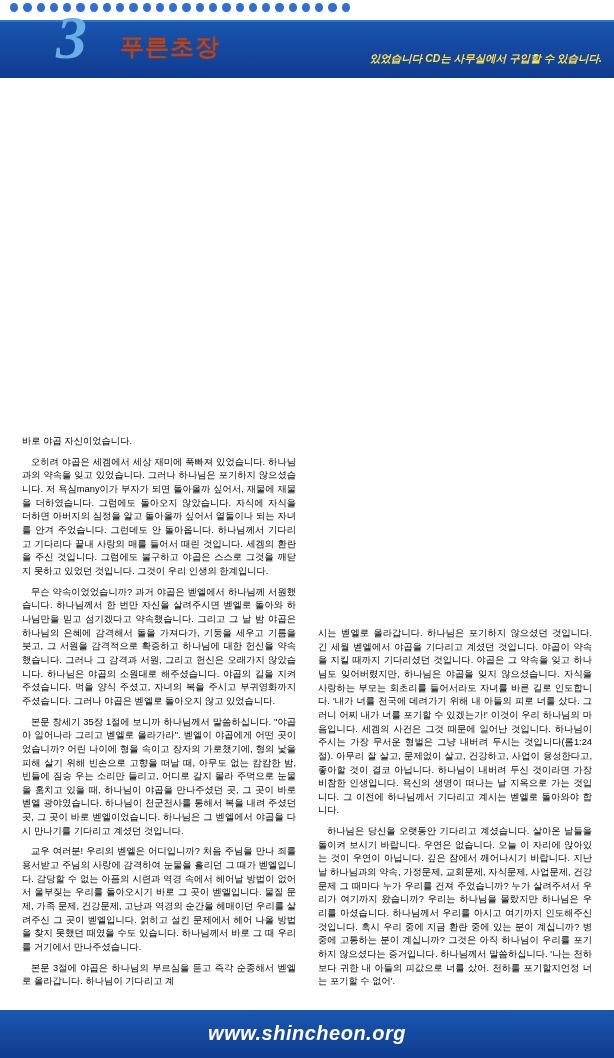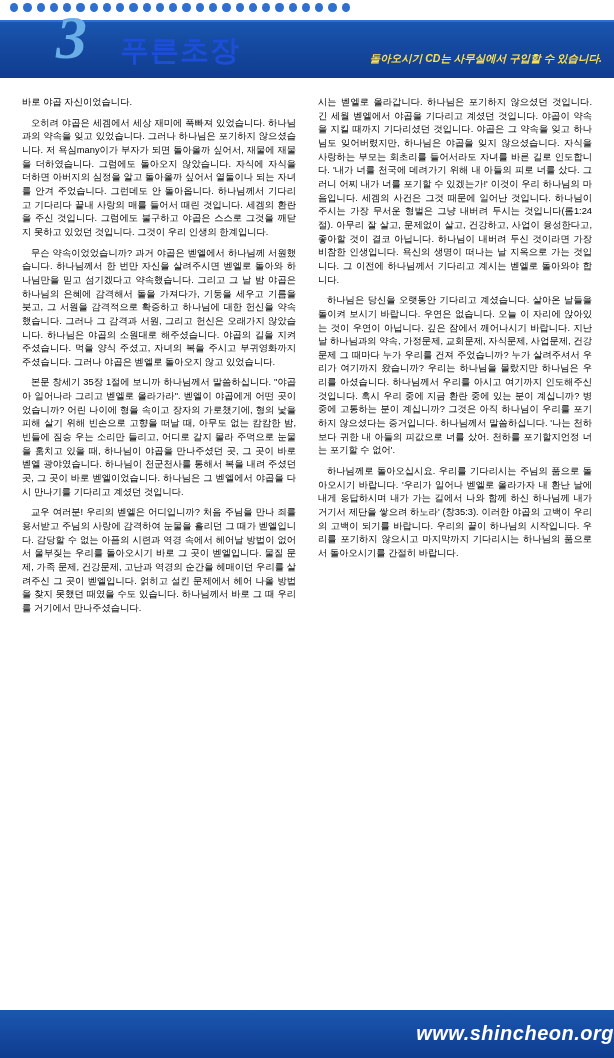--- a/index.html
+++ b/index.html
@@ -56,23 +56,23 @@
     font-weight: bold;
     font-style: italic;
     color: #6aaee8;
     font-family: "Liberation Serif", serif;
     line-height: 1;
     letter-spacing: -2px;
   }
   .header-title {
     position: absolute;
     left: 120px; top: 31px;
-    font-size: 29px;
+    font-size: 24px;
     font-weight: bold;
-    color: #1d4ed8;
+    color: #c2410c;
     letter-spacing: 1px;
     font-family: Liberation Mono, monospace;
   }
   .header-note {
     position: absolute;
     right: 12px; top: 52px;
     font-size: 10.5px;
     font-weight: bold;
     color: #ffe14d;
     font-style: italic;
@@ -81,20 +81,21 @@
   
   .content {
     position: absolute;
     top: 96px; left: 0;
     width: 614px;
     height: 900px;
     padding: 0 22px;
     box-sizing: border-box;
     display: flex;
     gap: 22px;
+    align-items: flex-end;
   }
   .col {
     width: 274px;
     font-size: 9.3px;
     line-height: 1.47;
     color: #000000;
     text-align: justify;
     font-family: "Liberation Sans", sans-serif;
   }
   .col p {
@@ -110,21 +111,21 @@
     position: absolute;
     left: 0; bottom: 0;
     width: 614px;
     height: 48px;
     background: linear-gradient(to bottom, #1b57b0 0%, #1549a0 50%, #0f3d8f 100%);
   }
   .footer-url {
     position: absolute;
     width: 100%;
     top: 12px;
-    text-align: right;
+    text-align: center;
     color: #ffffff;
     font-size: 20px;
     font-weight: bold;
     font-style: italic;
     letter-spacing: 0.5px;
   }
 </style>
 </head>
 <body>
 
@@ -154,33 +155,33 @@
       <span class="dot"></span>
       <span class="dot"></span>
       <span class="dot"></span>
       <span class="dot"></span>
       <span class="dot"></span>
       <span class="dot"></span>
       <span class="dot"></span>
     </div>
   <div class="issue-number">3</div>
   <div class="header-title">푸른초장</div>
-  <div class="header-note">돌아오시기 CD는 사무실에서 구입할 수 있습니다.</div>
+  <div class="header-note">있었습니다 CD는 사무실에서 구입할 수 있습니다.</div>
 </div>
 
 <div class="content">
   <div class="col" id="col-0">
       <p class="no-indent">바로 야곱 자신이었습니다.</p>
       <p>오히려 야곱은 세겜에서 세상 재미에 푹빠져 있었습니다. 하나님과의 약속을 잊고 있었습니다. 그러나 하나님은 포기하지 않으셨습니다. 저 욕심many이가 부자가 되면 돌아올까 싶어서, 재물에 재물을 더하였습니다. 그럼에도 돌아오지 않았습니다. 자식에 자식을 더하면 아버지의 심정을 알고 돌아올까 싶어서 열둘이나 되는 자녀를 안겨 주었습니다. 그런데도 안 돌아옵니다. 하나님께서 기다리고 기다리다 끝내 사랑의 매를 들어서 때린 것입니다. 세겜의 환란을 주신 것입니다. 그럼에도 불구하고 야곱은 스스로 그것을 깨닫지 못하고 있었던 것입니다. 그것이 우리 인생의 한계입니다.</p>
       <p>무슨 약속이었었습니까? 과거 야곱은 벧엘에서 하나님께 서원했습니다. 하나님께서 한 번만 자신을 살려주시면 벧엘로 돌아와 하나님만을 믿고 섬기겠다고 약속했습니다. 그리고 그 날 밤 야곱은 하나님의 은혜에 감격해서 돌을 가져다가, 기둥을 세우고 기름을 붓고, 그 서원을 감격적으로 확증하고 하나님에 대한 헌신을 약속했습니다. 그러나 그 감격과 서원, 그리고 헌신은 오래가지 않았습니다. 하나님은 야곱의 소원대로 해주셨습니다. 야곱의 길을 지켜주셨습니다. 먹을 양식 주셨고, 자녀의 복을 주시고 부귀영화까지 주셨습니다. 그러나 야곱은 벧엘로 돌아오지 않고 있었습니다.</p>
       <p>본문 창세기 35장 1절에 보니까 하나님께서 말씀하십니다. "야곱아 일어나라 그리고 벧엘로 올라가라". 벧엘이 야곱에게 어떤 곳이었습니까? 어린 나이에 형을 속이고 장자의 가로챘기에, 형의 낯을 피해 살기 위해 빈손으로 고향을 떠날 때, 아무도 없는 캄캄한 밤, 빈들에 짐승 우는 소리만 들리고, 어디로 갈지 몰라 주먹으로 눈물을 훔치고 있을 때, 하나님이 야곱을 만나주셨던 곳, 그 곳이 바로 벧엘 광야였습니다. 하나님이 천군천사를 통해서 복을 내려 주셨던 곳, 그 곳이 바로 벧엘이었습니다. 하나님은 그 벧엘에서 야곱을 다시 만나기를 기다리고 계셨던 것입니다.</p>
       <p>교우 여러분! 우리의 벧엘은 어디입니까? 처음 주님을 만나 죄를 용서받고 주님의 사랑에 감격하여 눈물을 흘리던 그 때가 벧엘입니다. 감당할 수 없는 아픔의 시련과 역경 속에서 헤어날 방법이 없어서 울부짖는 우리를 돌아오시기 바로 그 곳이 벧엘입니다. 물질 문제, 가족 문제, 건강문제, 고난과 역경의 순간을 헤매이던 우리를 살려주신 그 곳이 벧엘입니다. 얽히고 설킨 문제에서 헤어 나올 방법을 찾지 못했던 때였을 수도 있습니다. 하나님께서 바로 그 때 우리를 거기에서 만나주셨습니다.</p>
+      <p>본문 3절에 야곱은 하나님의 부르심을 듣고 즉각 순종해서 벧엘로 올라갑니다. 하나님이 기다리고 계</p>
     </div>
   <div class="col" id="col-1">
       <p class="no-indent">시는 벧엘로 올라갑니다. 하나님은 포기하지 않으셨던 것입니다. 긴 세월 벧엘에서 야곱을 기다리고 계셨던 것입니다. 야곱이 약속을 지킬 때까지 기다리셨던 것입니다. 야곱은 그 약속을 잊고 하나님도 잊어버렸지만, 하나님은 야곱을 잊지 않으셨습니다. 자식을 사랑하는 부모는 회초리를 들어서라도 자녀를 바른 길로 인도합니다. '내가 너를 천국에 데려가기 위해 내 아들의 피로 너를 샀다. 그러니 어찌 내가 너를 포기할 수 있겠는가!' 이것이 우리 하나님의 마음입니다. 세겜의 사건은 그것 때문에 일어난 것입니다. 하나님이 주시는 가장 무서운 형벌은 그냥 내버려 두시는 것입니다(롬1:24절). 아무리 잘 살고, 문제없이 살고, 건강하고, 사업이 융성한다고, 좋아할 것이 결코 아닙니다. 하나님이 내버려 두신 것이라면 가장 비참한 인생입니다. 욕신의 생명이 떠나는 날 지옥으로 가는 것입니다. 그 이전에 하나님께서 기다리고 계시는 벧엘로 돌아와야 합니다.</p>
       <p>하나님은 당신을 오랫동안 기다리고 계셨습니다. 살아온 날들을 돌이켜 보시기 바랍니다. 우연은 없습니다. 오늘 이 자리에 앉아있는 것이 우연이 아닙니다. 깊은 잠에서 깨어나시기 바랍니다. 지난날 하나님과의 약속, 가정문제, 교회문제, 자식문제, 사업문제, 건강문제 그 때마다 누가 우리를 건져 주었습니까? 누가 살려주셔서 우리가 여기까지 왔습니까? 우리는 하나님을 몰랐지만 하나님은 우리를 아셨습니다. 하나님께서 우리를 아시고 여기까지 인도해주신 것입니다. 혹시 우리 중에 지금 환란 중에 있는 분이 계십니까? 병중에 고통하는 분이 계십니까? 그것은 아직 하나님이 우리를 포기하지 않으셨다는 증거입니다. 하나님께서 말씀하십니다. '나는 천하보다 귀한 내 아들의 피값으로 너를 샀어. 천하를 포기할지언정 너는 포기할 수 없어'.</p>
-      <p>하나님께로 돌아오십시요. 우리를 기다리시는 주님의 품으로 돌아오시기 바랍니다. '우리가 일어나 벧엘로 올라가자 내 환난 날에 내게 응답하시며 내가 가는 길에서 나와 함께 하신 하나님께 내가 거기서 제단을 쌓으려 하노라' (창35:3). 이러한 야곱의 고백이 우리의 고백이 되기를 바랍니다. 우리의 끝이 하나님의 시작입니다. 우리를 포기하지 않으시고 마지막까지 기다리시는 하나님의 품으로서 돌아오시기를 간절히 바랍니다.</p>
     </div>
 </div>
 
 <div class="footer">
   <div class="footer-url">www.shincheon.org</div>
 </div>
 
 </body></html>

